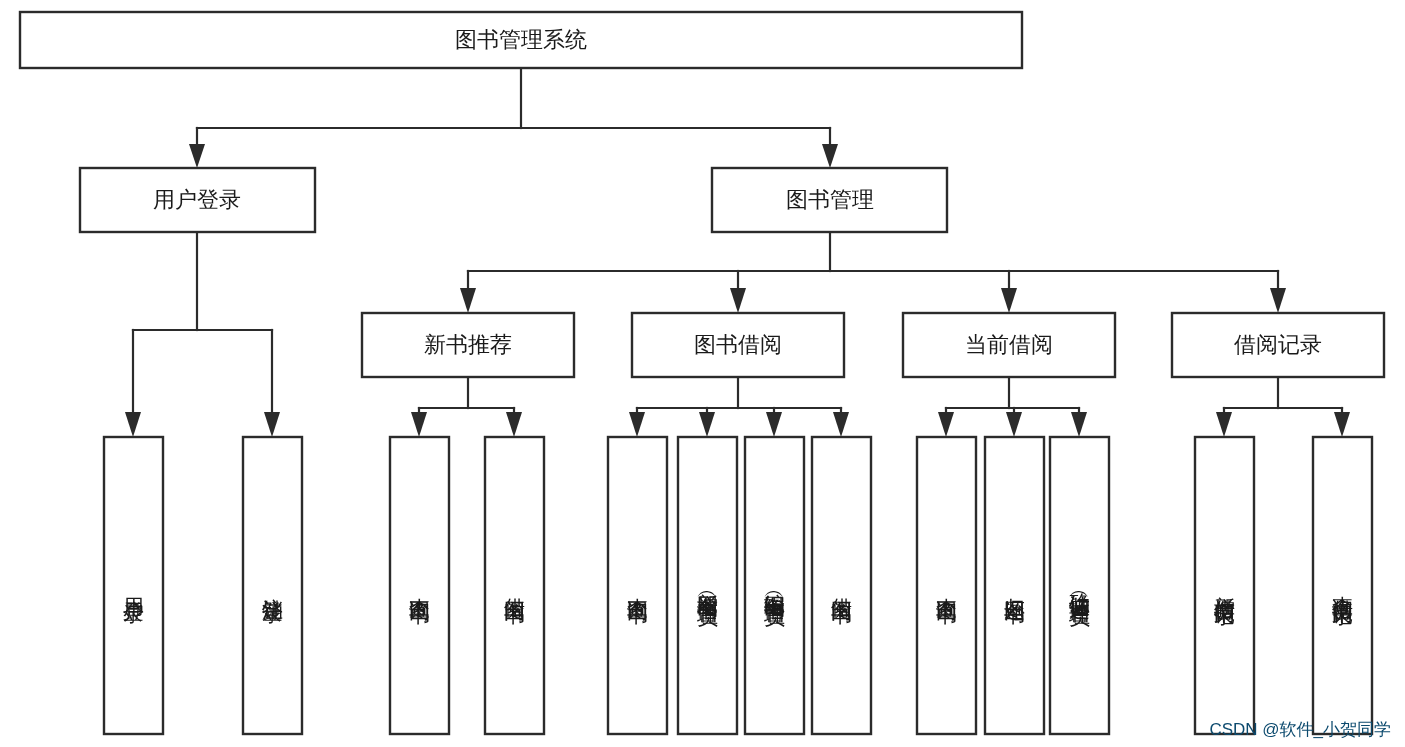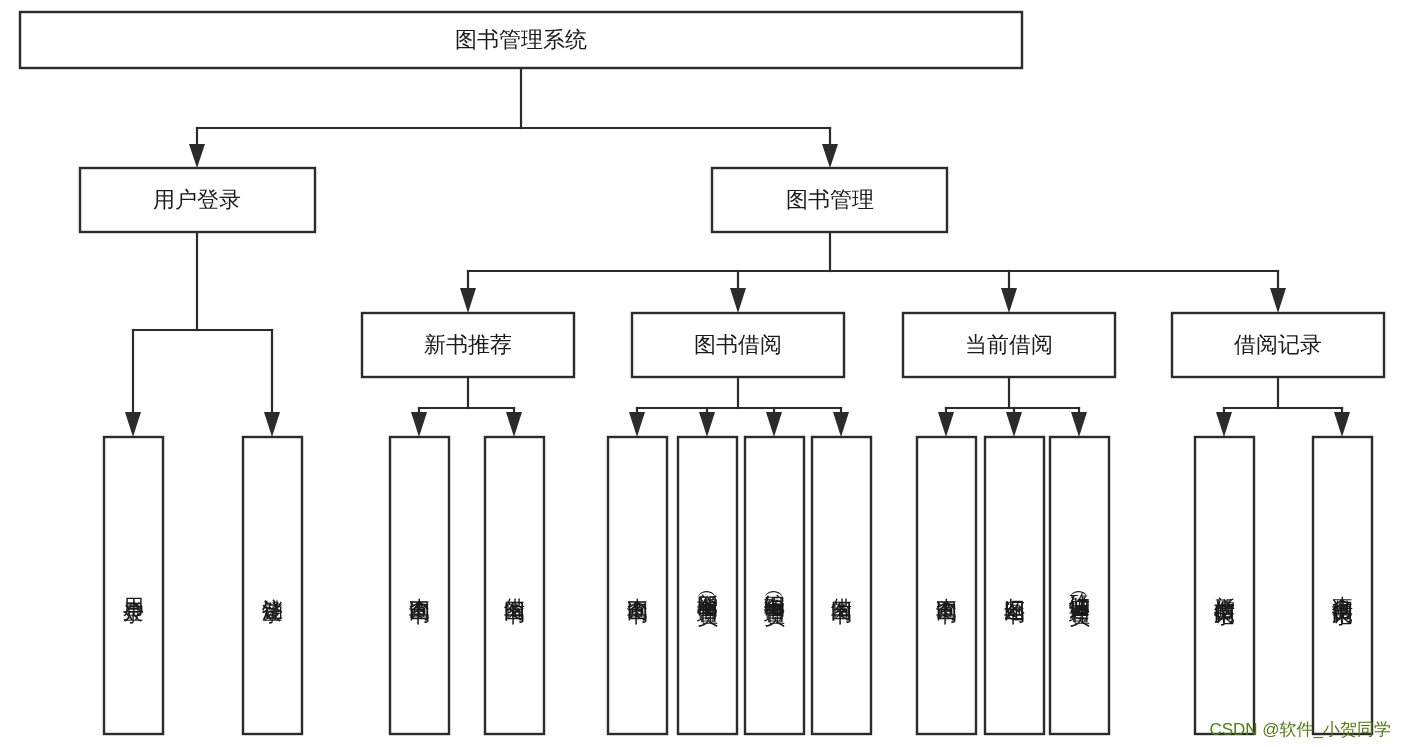--- a/index.html
+++ b/index.html
@@ -58,21 +58,21 @@
     writing-mode: vertical-rl;
     glyph-orientation-vertical: 0;
     letter-spacing: 2px;
   }
   .watermark {
     position: absolute;
     right: 14px;
     bottom: 6px;
     font-family: "Liberation Sans", "DejaVu Sans", sans-serif;
     font-size: 17px;
-    color: #4d7c0f;
+    color: #0c4a6e;
     white-space: nowrap;
     user-select: none;
   }
 </style>
 </head>
 <body>
 
 <div id="diagram-root">
 
   <svg id="flow" viewBox="0 0 1405 747" xmlns="http://www.w3.org/2000/svg">

